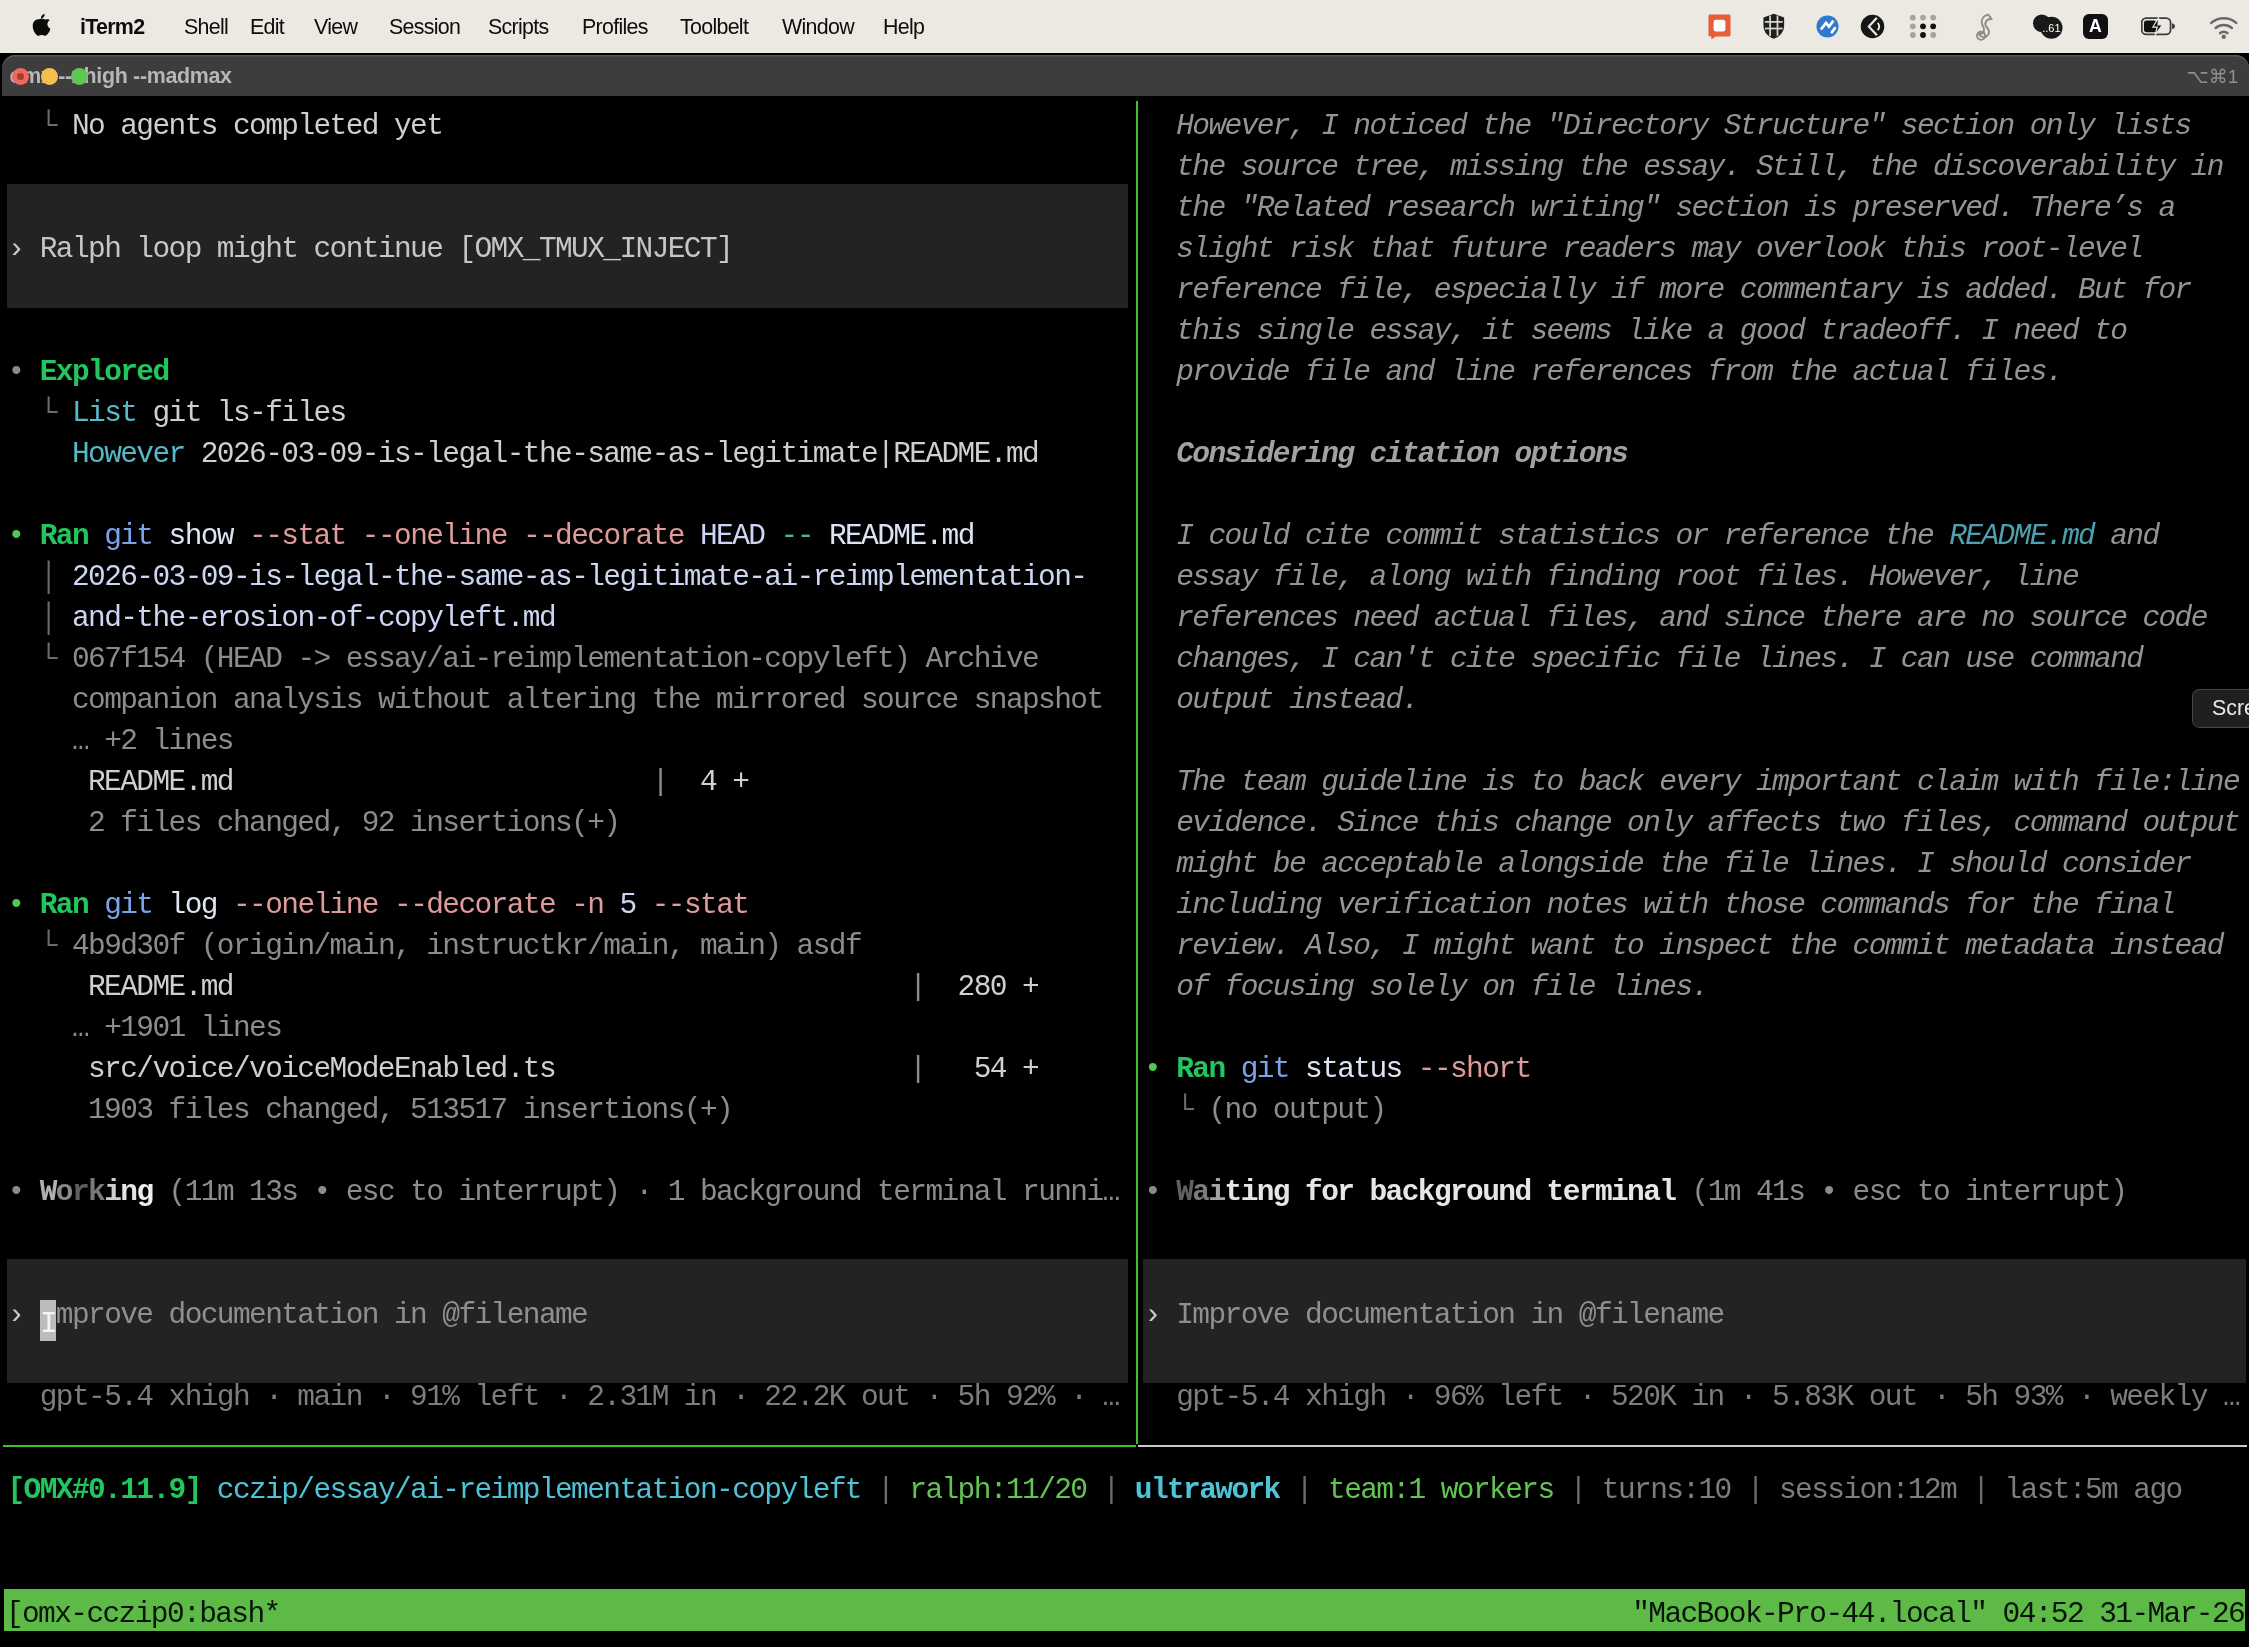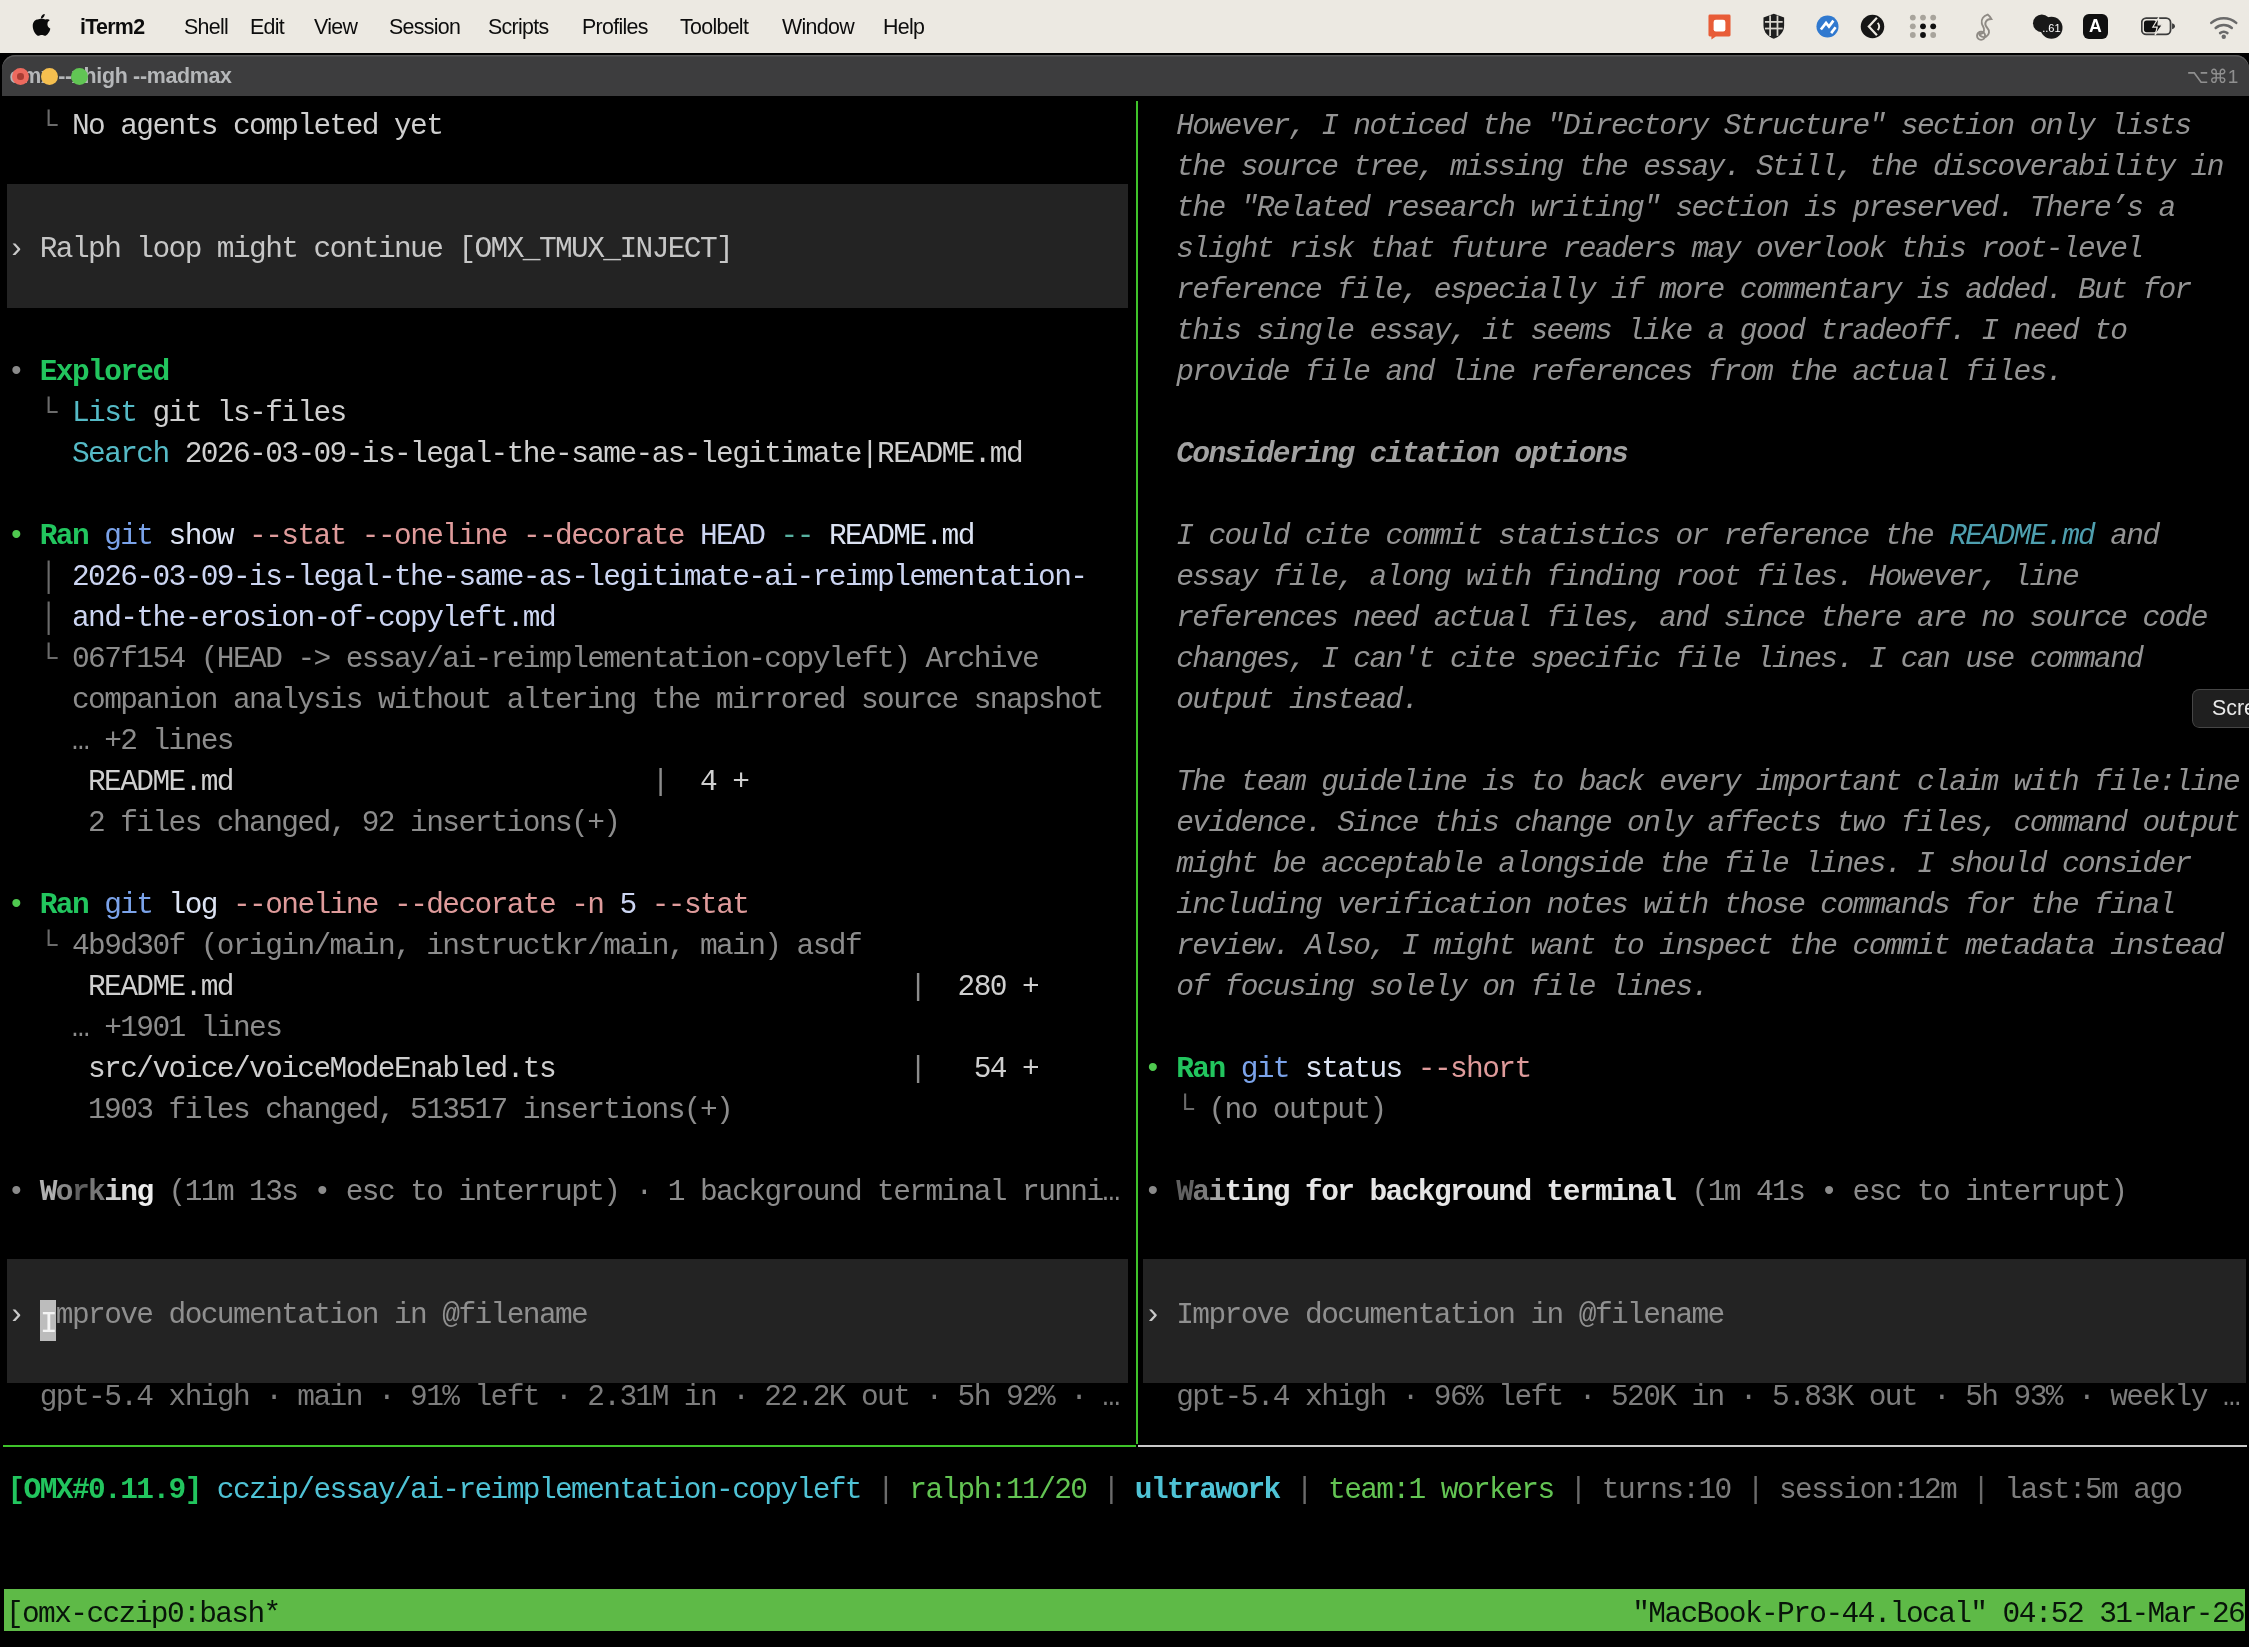--- a/index.html
+++ b/index.html
@@ -141,21 +141,21 @@
 <div class="abs" style="left:40px;top:1300px;width:16px;height:41px;background:#bcbcbc"></div>
 <pre style="left:40px;top:1304px;color:#f4f4f4;z-index:5">I</pre>
 <pre style="left:7.5px;top:106px">  <span class="tr">└</span> <span class="fg">No agents completed yet</span>
 
 
 <span class="bxp">›</span> <span class="bxt">Ralph loop might continue [OMX_TMUX_INJECT]</span>
 
 
 <span class="db">•</span> <span class="bw">Explored</span>
   <span class="tr">└</span> <span class="cy">List</span> <span class="fg">git ls-files</span>
-    <span class="cy">Search</span> <span class="fg">2026-03-09-is-legal-the-same-as-legitimate|README.md</span>
+    <span class="cy">However</span> <span class="fg">2026-03-09-is-legal-the-same-as-legitimate|README.md</span>
 
 <span class="gb">•</span> <span class="bw">Ran</span> <span class="bl">git</span> <span class="fg2">show</span> <span class="pk">--stat</span> <span class="pk">--oneline</span> <span class="pk">--decorate</span> <span class="lv">HEAD</span> <span class="tl2">--</span> <span class="fg2">README.md</span>
   <span class="tr">│</span> <span class="lv">2026-03-09-is-legal-the-same-as-legitimate-ai-reimplementation-</span>
   <span class="tr">│</span> <span class="lv">and-the-erosion-of-copyleft.md</span>
   <span class="tr">└</span> <span class="dm">067f154 (HEAD -&gt; essay/ai-reimplementation-copyleft) Archive</span>
     <span class="dm">companion analysis without altering the mirrored source snapshot</span>
     <span class="dm">… +2 lines</span>
      <span class="fg">README.md</span>                          <span class="dm">|</span>  <span class="fg">4</span> <span class="fg">+</span>
      <span class="dm">2 files changed, 92 insertions(+)</span>
 

